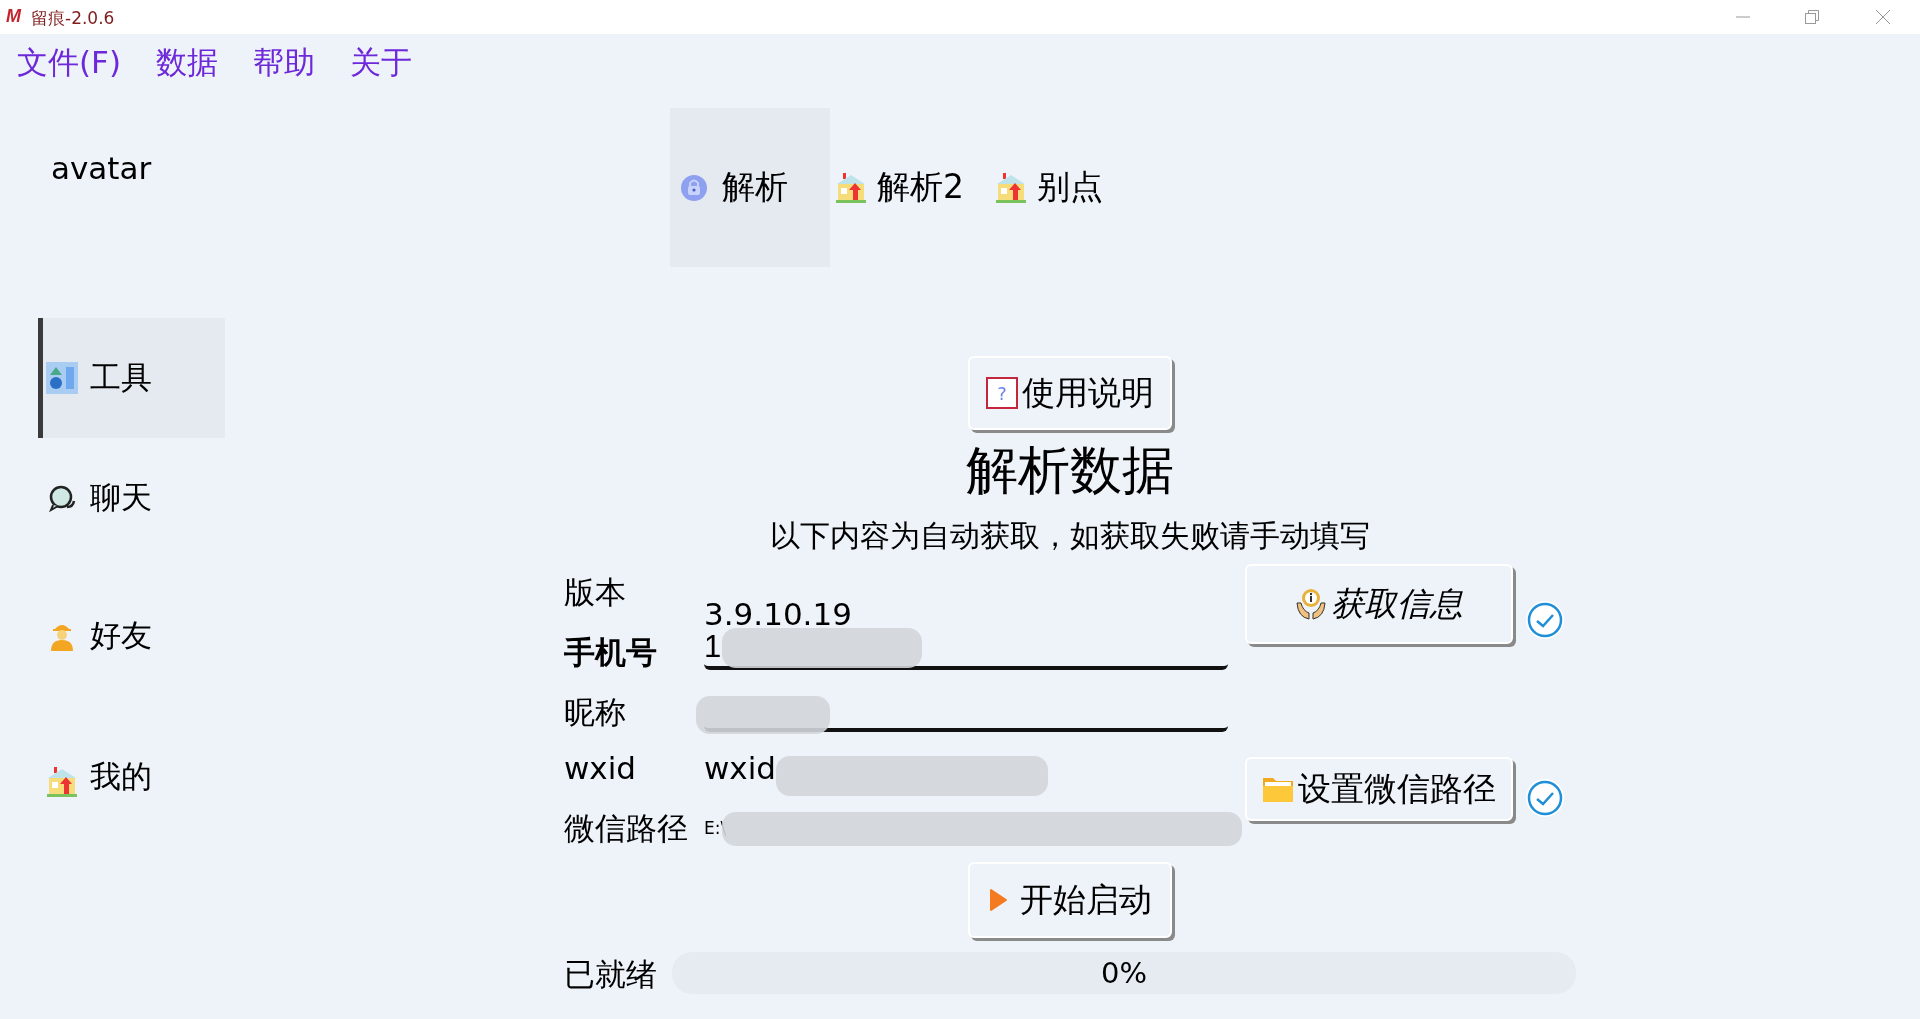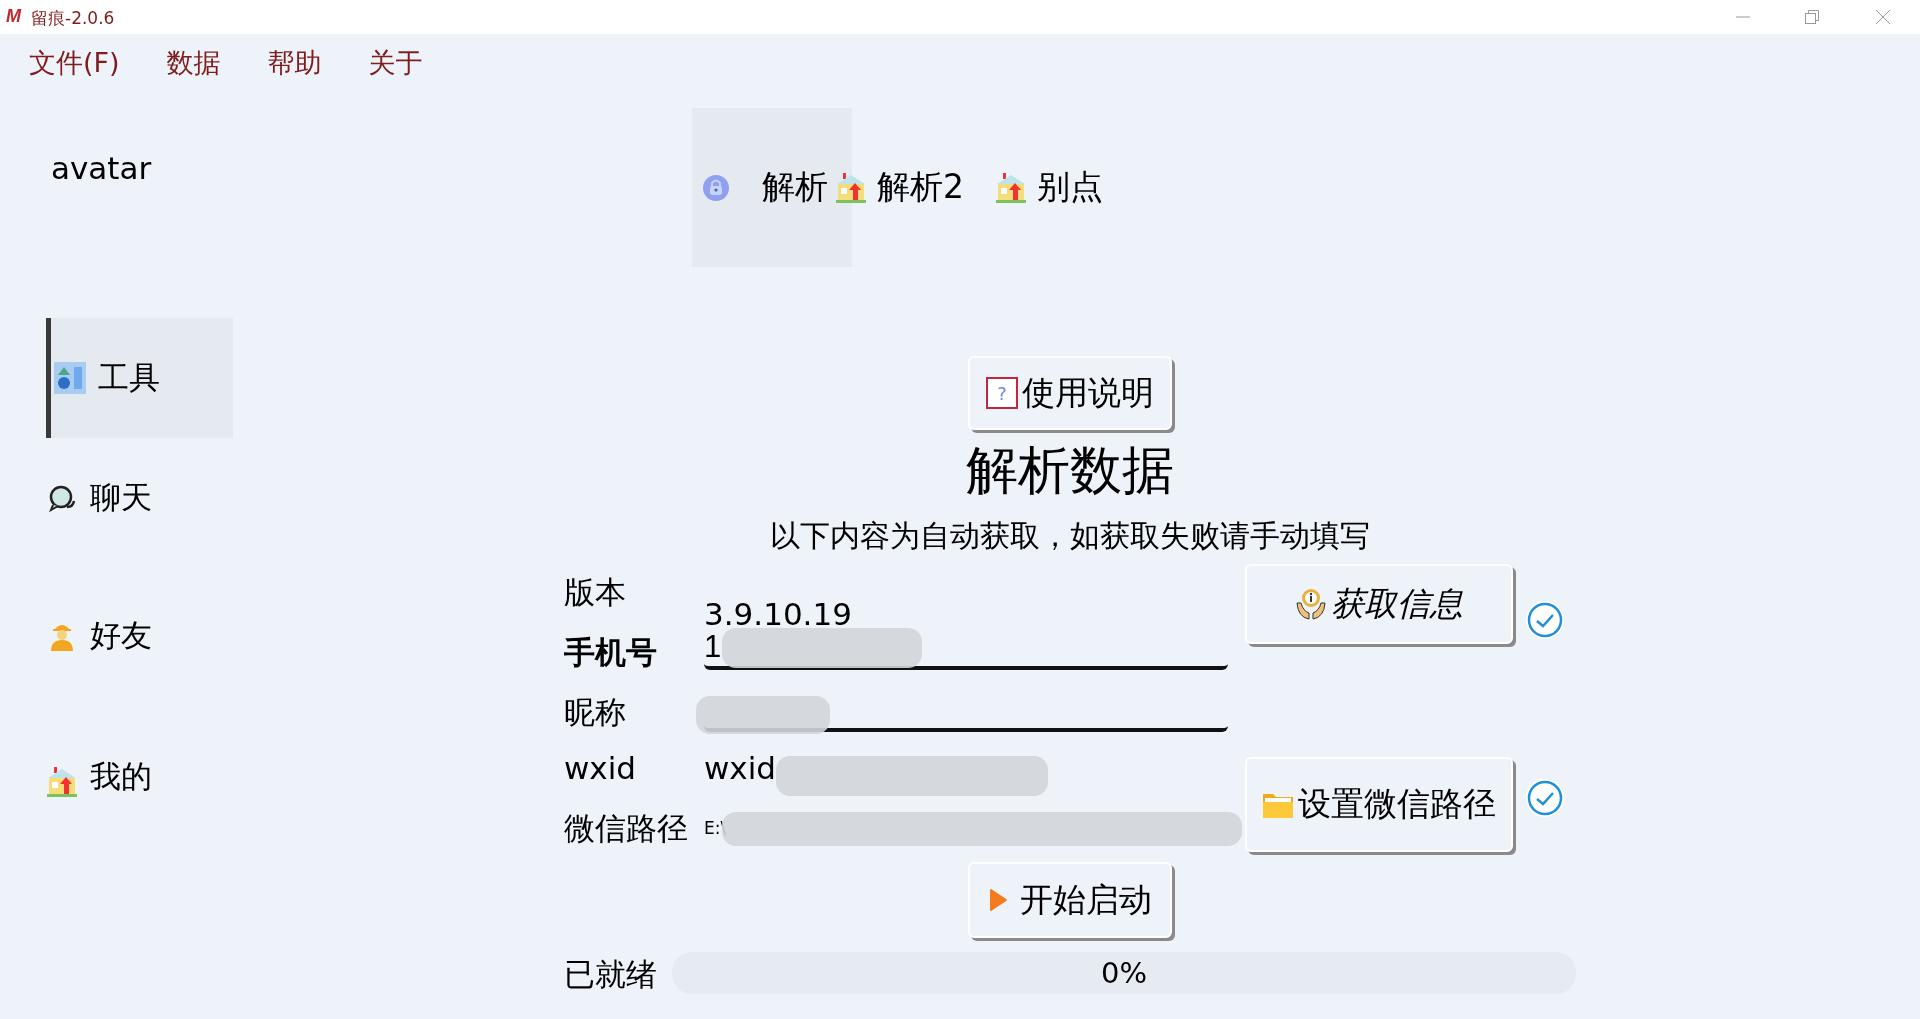--- a/index.html
+++ b/index.html
@@ -11,25 +11,25 @@
   }
   .abs { position:absolute; }
   
   .titlebar { left:0; top:0; width:1920px; height:34px; background:#ffffff; }
   .app-logo { left:6px; top:6px; font-family:"Liberation Sans",sans-serif; font-weight:bold; font-style:italic; color:#c4262e; font-size:18px; }
   .app-title { left:31px; top:7px; font-size:17px; color:#7f1d1d; }
   .win-btn { top:0; width:70px; height:34px; display:flex; align-items:center; justify-content:center; cursor:pointer; }
   .win-btn svg { display:block; }
   
   .menu { left:0; top:36px; height:54px; display:flex; align-items:center; }
-  .menu-item { font-size:27px; color:#7f1d1d; margin-left:29px; margin-right:18px; cursor:pointer; }
+  .menu-item { font-size:31px; color:#6d28d9; margin-left:17px; margin-right:18px; cursor:pointer; }
   
   .avatar { left:51px; top:150px; font-size:31px; }
   .side-item { left:38px; width:182px; height:120px; display:flex; align-items:center; cursor:pointer; }
-  .side-item.active { background:#e5eaf0; border-left:5px solid #3a3a3a;margin-left:8px; }
+  .side-item.active { background:#e5eaf0; border-left:5px solid #3a3a3a; }
   .side-item .ico { width:32px; height:32px; margin-left:8px; margin-right:12px; display:flex; align-items:center; justify-content:center; }
   .side-item.active .ico { margin-left:3px; }
   .side-item .lbl { font-size:31px; }
   
   .tab { top:108px; height:159px; display:flex; align-items:center; cursor:pointer; }
   .tab.active { background:#e5eaf0; }
   .tab .ico { width:32px; height:32px; display:flex; align-items:center; justify-content:center; margin-right:10px; }
   .tab .lbl { font-size:33px; }
   
   .btn {
@@ -126,21 +126,21 @@
         <rect x="3" y="12" width="26" height="16" fill="#f7dd7a"></rect>
         <path d="M14 18 L20 11 L26 18 Z" fill="#e33"></path>
         <rect x="18" y="18" width="5" height="10" fill="#e33"></rect>
         <rect x="6" y="16" width="6" height="6" fill="#fff"></rect>
         <rect x="1" y="28" width="30" height="3" fill="#79c25c"></rect>
       </svg>
   </span>
   <span class="lbl">我的</span>
 </div>
 
-<div class="abs tab active" style="left:692px; width:160px; padding-left:8px; box-sizing:border-box;gap:18px;">
+<div class="abs tab active" style="left:670px; width:160px; padding-left:8px; box-sizing:border-box;">
   <span class="ico" style="margin-right:12px;">
     <svg width="28" height="28">
         <circle cx="14" cy="14" r="13" fill="#8fa0f0"></circle>
         <rect x="8" y="12" width="12" height="9" rx="2" fill="#c7d3fb"></rect>
         <path d="M10 12 V9 Q14 4 18 9 V12" fill="none" stroke="#c7d3fb" stroke-width="2"></path>
         <circle cx="14" cy="16" r="1.6" fill="#4a5cc0"></circle>
       </svg>
   </span>
   <span class="lbl">解析</span>
 </div>
@@ -218,21 +218,21 @@
   </span>
   <span class="lbl">获取信息</span>
 </div>
 <div class="abs check" style="left:1526px; top:601px;">
   <svg width="36" height="36">
       <circle cx="18" cy="18" r="16" fill="none" stroke="#1e8fd8" stroke-width="2.5"></circle>
       <polyline points="10,19 16,24 26,13" fill="none" stroke="#1e8fd8" stroke-width="2.5"></polyline>
     </svg>
 </div>
 
-<div class="abs btn" style="left:1245px; top:757px; width:268px; height:95px;">
+<div class="abs btn" style="left:1245px; top:757px; width:268px; height:64px;">
   <span class="ico">
     <svg width="32" height="28">
         <path d="M1 3 H11 L14 6 H31 V27 H1 Z" fill="#f0a81c"></path>
         <rect x="3" y="7" width="26" height="5" fill="#fff"></rect>
         <rect x="1" y="11" width="30" height="16" fill="#fdc93a"></rect>
       </svg>
   </span>
   <span class="lbl">设置微信路径</span>
 </div>
 <div class="abs check" style="left:1526px; top:779px;">

